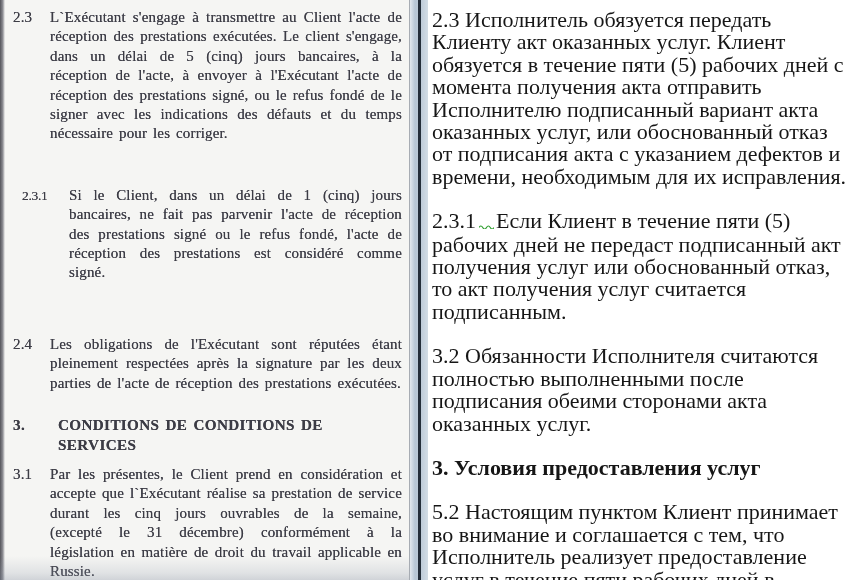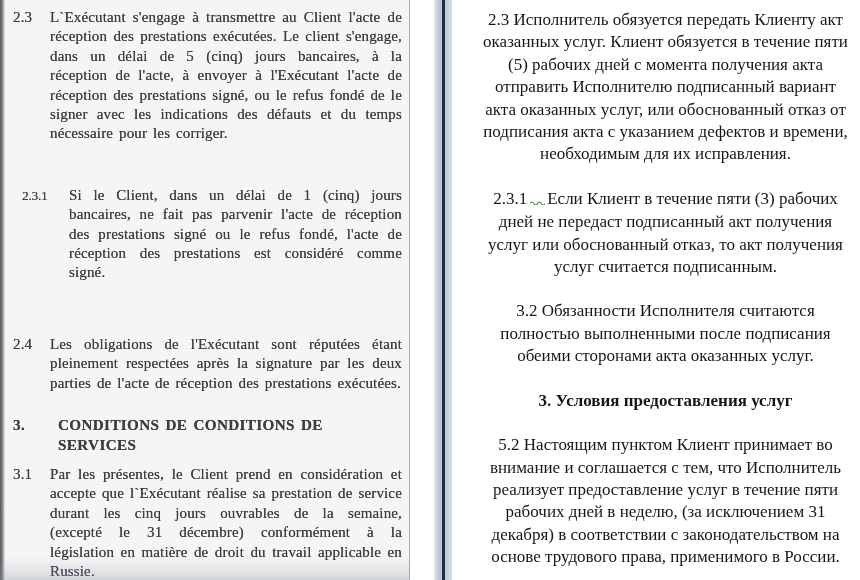--- a/index.html
+++ b/index.html
@@ -9,21 +9,20 @@
   }
   body {
     width: 860px;
     height: 580px;
     overflow: hidden;
   }
   .page {
     display: flex;
     width: 860px;
     height: 580px;
-    gap: 24px;
   }
 
   
   .scan-panel {
     position: relative;
     flex: 0 0 410px;
     width: 410px;
     box-sizing: border-box;
     background: #f5f5f3;
     padding: 8px 7px 0 13px;
@@ -88,24 +87,24 @@
     background: #242e3a;
   }
 
   
   .text-panel {
     flex: 1;
     box-sizing: border-box;
     background: #ffffff;
     padding: 9px 9px 0 4px;
     font-family: "Liberation Serif", serif;
-    font-size: 17px;
+    font-size: 22px;
     line-height: 22.4px;
     color: #161616;
-    text-align: center;
+    text-align: left;
   }
   .rp { margin: 0 0 22px 0; }
   .rh { font-weight: bold; }
 
   .squiggle-icon {
     display: inline-block;
     vertical-align: -1px;
     margin: 0 2px 0 3px;
   }
 </style>
@@ -146,21 +145,21 @@
   <div class="divider">
     <div class="divider-line"></div>
   </div>
 
   <div class="text-panel">
 
     <p class="rp">2.3 Исполнитель обязуется передать Клиенту акт оказанных услуг. Клиент обязуется в течение пяти (5) рабочих дней с момента получения акта отправить Исполнителю подписанный вариант акта оказанных услуг, или обоснованный отказ от подписания акта с указанием дефектов и времени, необходимым для их исправления.</p>
 
     <p class="rp"><span>2.3.1</span><span class="squiggle-icon"><svg width="15" height="5" viewBox="0 0 15 5">
             <path d="M0 3.5 Q 1.9 0.5, 3.75 3.5 T 7.5 3.5 T 11.25 3.5 T 15 3.5" fill="none" stroke="#2f9e2f" stroke-width="1.2"></path>
-          </svg></span><span>Если Клиент в течение пяти (3) рабочих дней не передаст подписанный акт получения услуг или обоснованный отказ, то акт получения услуг считается подписанным.</span></p>
+          </svg></span><span>Если Клиент в течение пяти (5) рабочих дней не передаст подписанный акт получения услуг или обоснованный отказ, то акт получения услуг считается подписанным.</span></p>
 
     <p class="rp">3.2 Обязанности Исполнителя считаются полностью выполненными после подписания обеими сторонами акта оказанных услуг.</p>
 
     <p class="rp rh">3. Условия предоставления услуг</p>
 
     <p class="rp">5.2 Настоящим пунктом Клиент принимает во внимание и соглашается с тем, что Исполнитель реализует предоставление услуг в течение пяти рабочих дней в неделю, (за исключением 31 декабря) в соответствии с законодательством на основе трудового права, применимого в России.</p>
 
   </div>
 </div>
 

